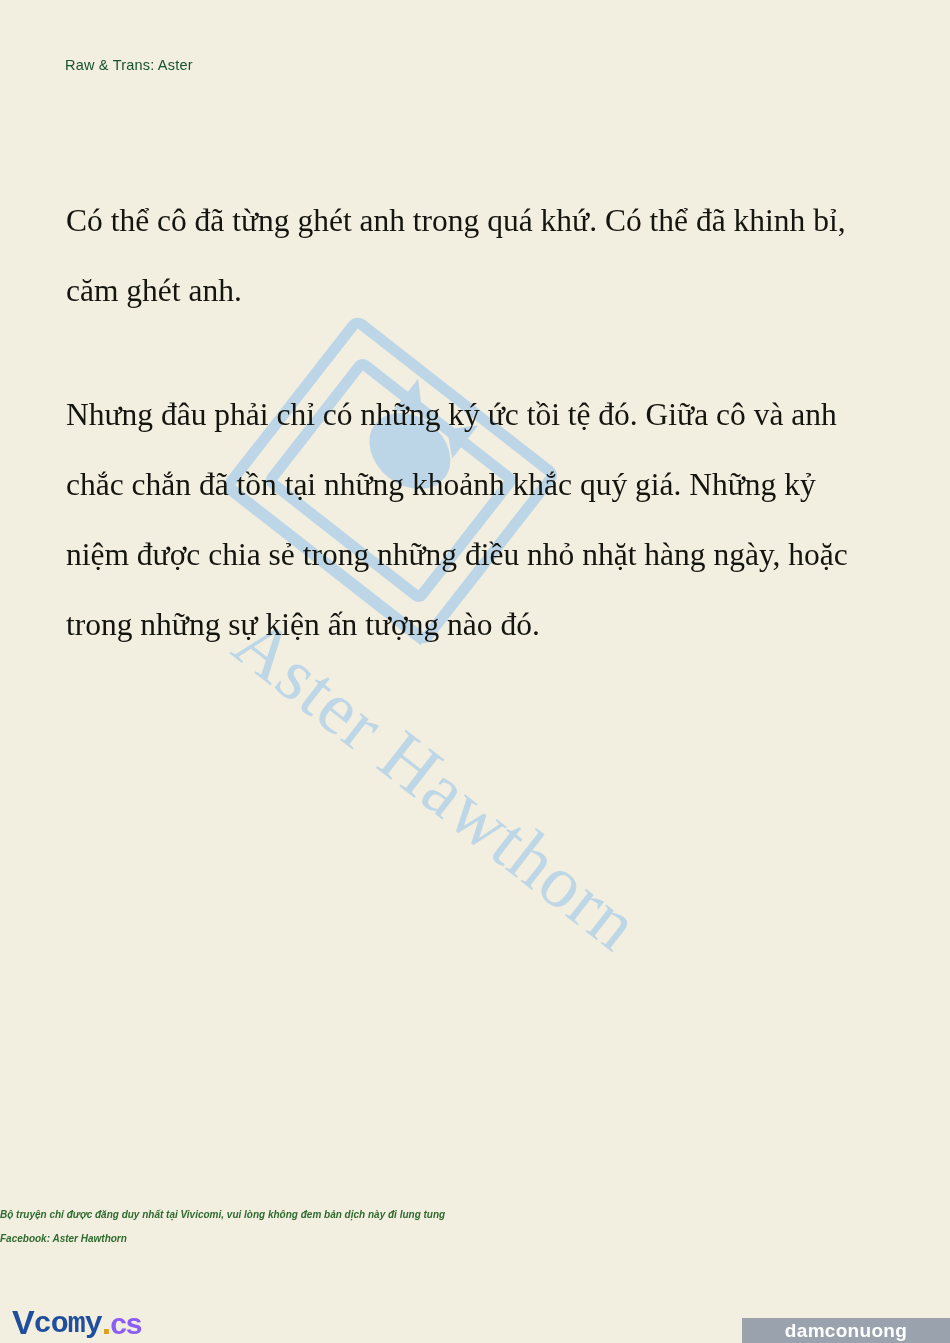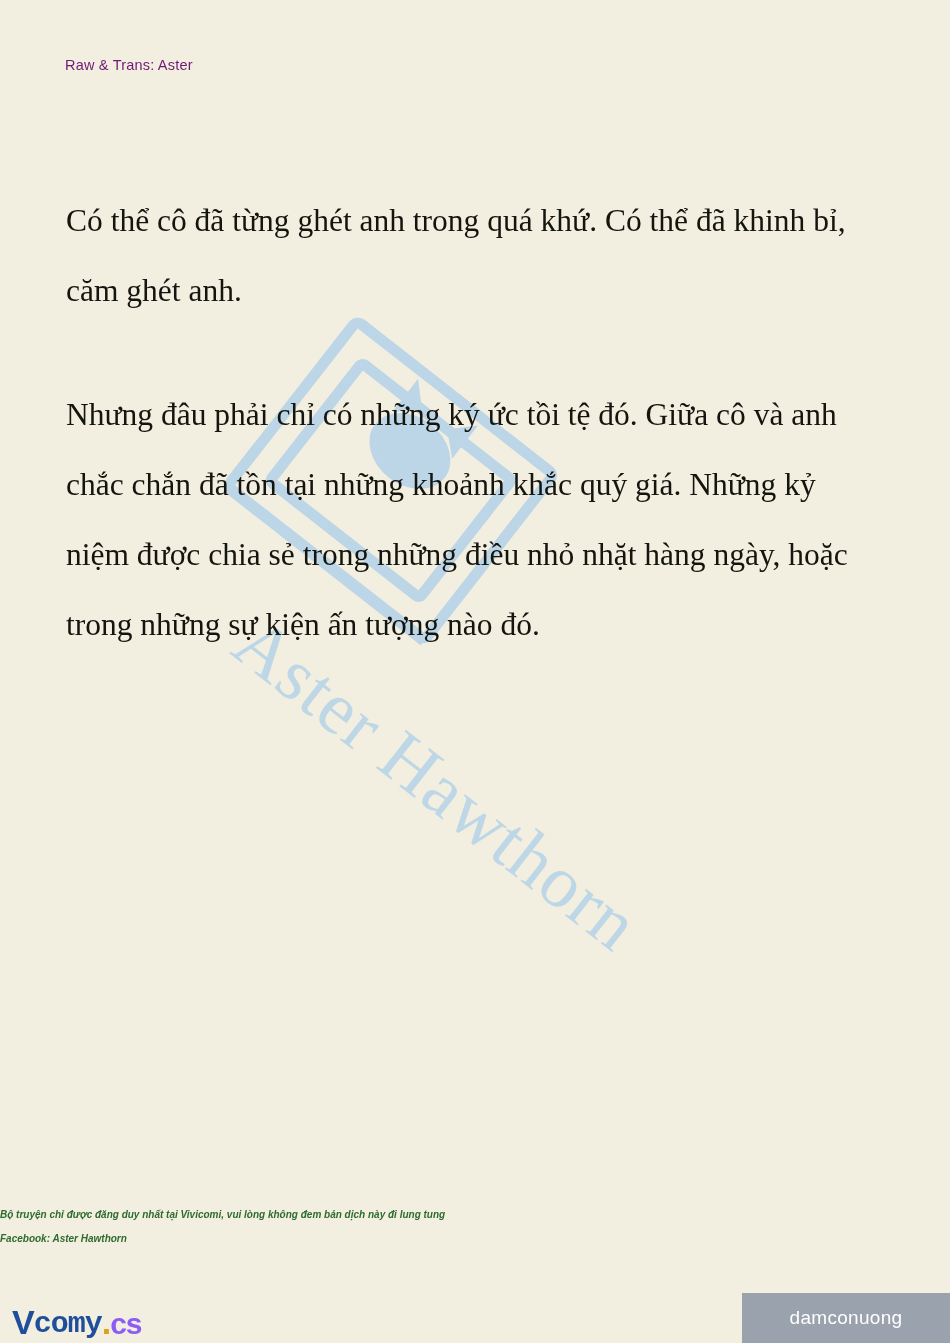--- a/index.html
+++ b/index.html
@@ -19,21 +19,21 @@
     inset: 0;
     background: #f2eee0;
     overflow: hidden;
   }
   .credit-header {
     position: absolute;
     top: 57px;
     left: 65px;
     font-family: "Liberation Sans", sans-serif;
     font-size: 14.5px;
-    color: #701a75;
+    color: #14532d;
     letter-spacing: 0.2px;
   }
   
   .watermark {
     position: absolute;
     left: 150px;
     top: 300px;
     width: 640px;
     height: 680px;
     pointer-events: none;
@@ -112,32 +112,33 @@
     line-height: 1;
   }
   .vc-v { color: #1f4e9c; font-size: 34px; }
   .vc-comy { color: #1f4e9c; font-family: Liberation Mono, monospace; }
   .vc-dot { color: #d8a21a; font-size: 34px; }
   .vc-cs { color: #8b5cf6; }
   .right-tag {
     position: absolute;
     right: 0;
     bottom: 0;
-    height: 50px;
+    height: 25px;
     min-width: 208px;
     background: #9aa3ad;
     color: #ffffff;
     display: flex;
     align-items: center;
     justify-content: center;
     font-family: "Liberation Sans", sans-serif;
     font-size: 19px;
     letter-spacing: 0.3px;
     padding: 4px 18px;
     box-sizing: border-box;
+    font-weight: bold;
   }
 </style>
 </head>
 <body>
 
 <div class="page">
 
   <div class="credit-header">Raw &amp; Trans: Aster</div>
 
   <div class="watermark">

